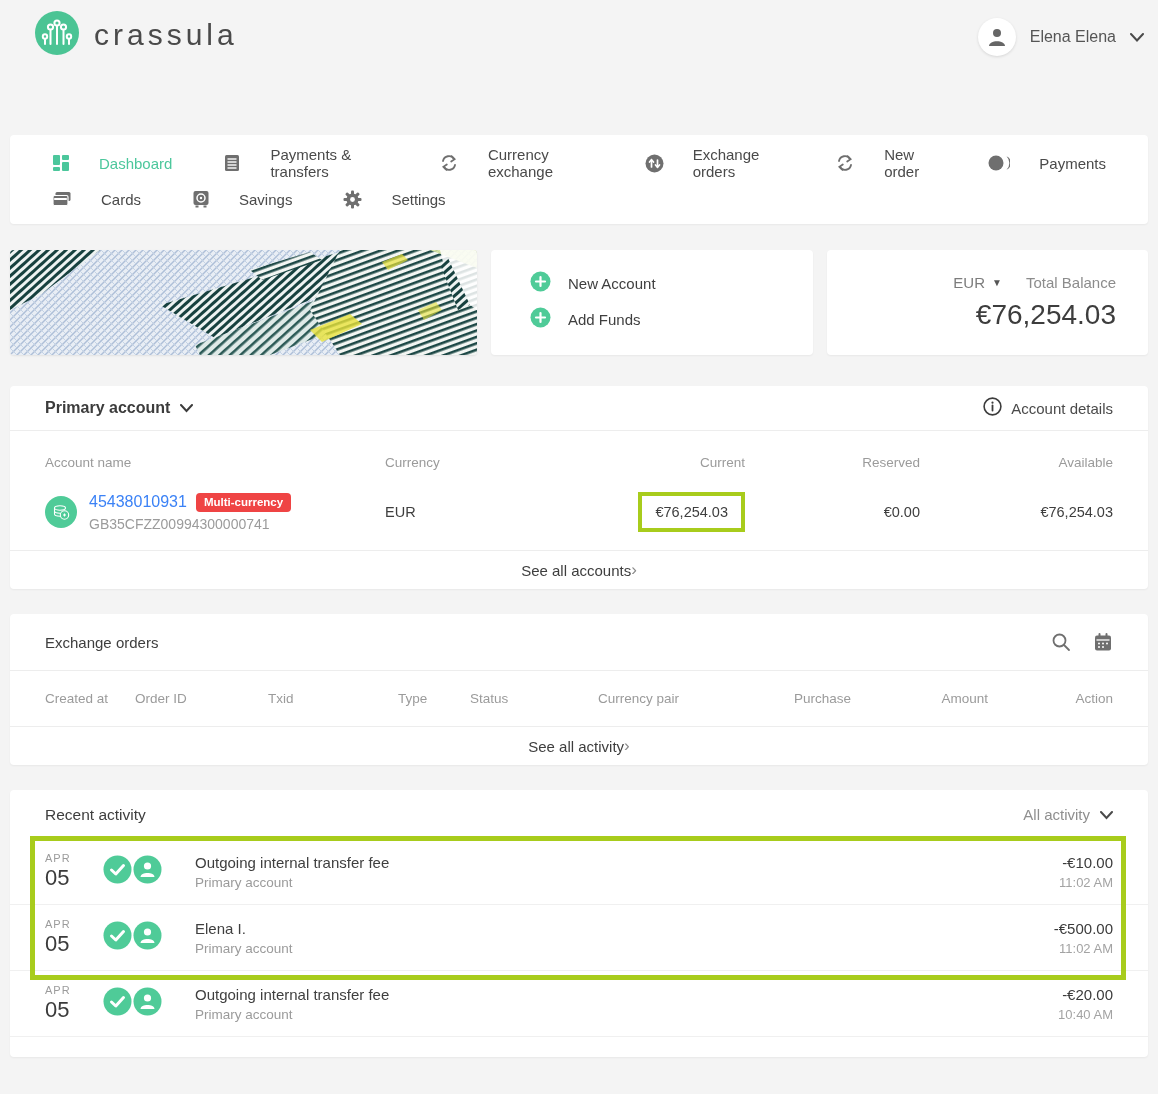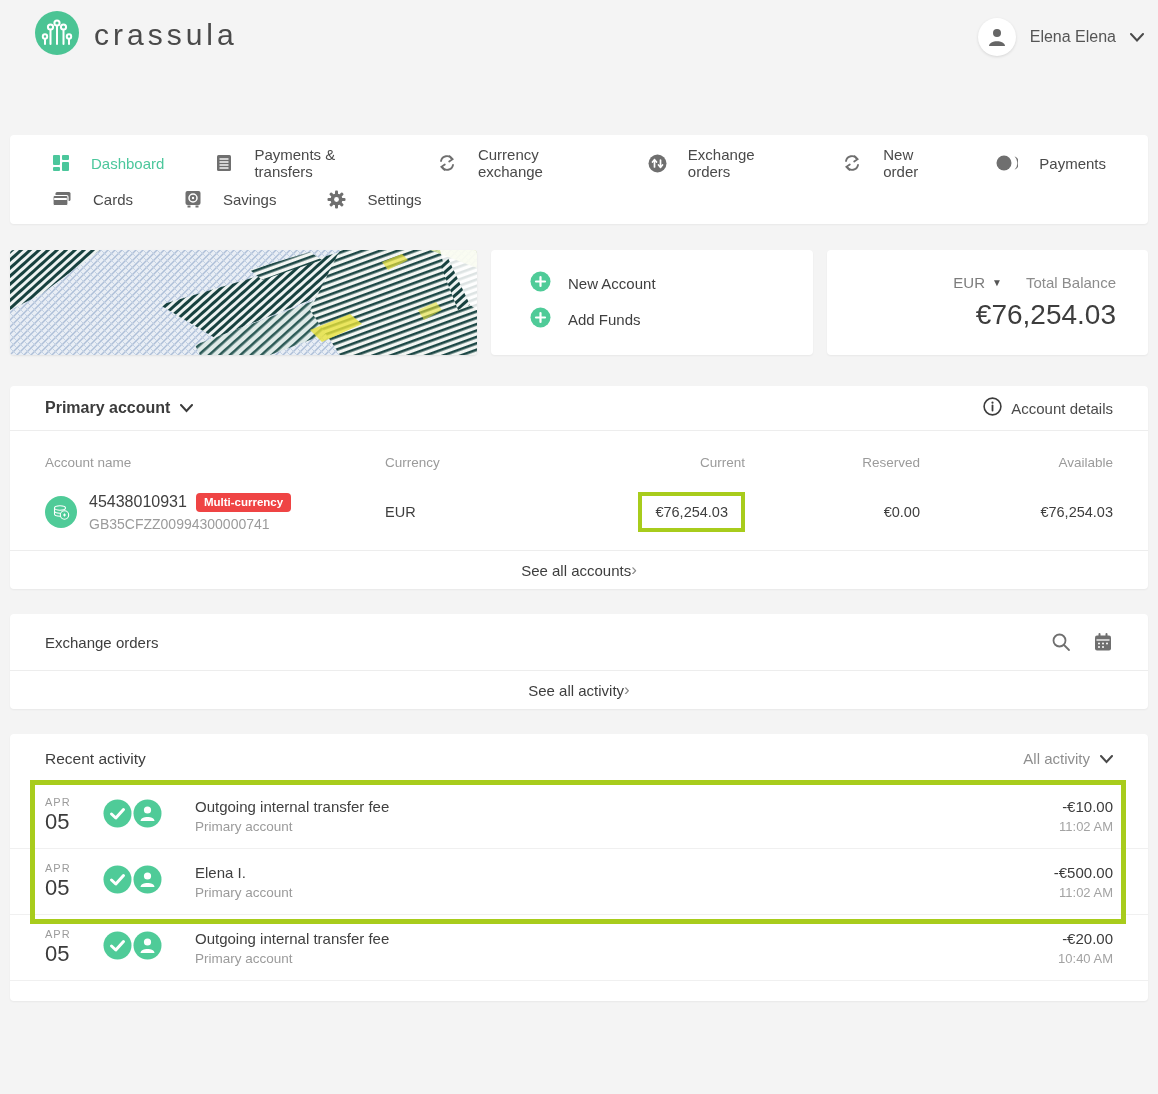--- a/index.html
+++ b/index.html
@@ -16,21 +16,21 @@
   .user-name { font-size:16px; color:#555; }
   .chev { color:#4a4a4a; }
 
   
   .card { background:#fff; border-radius:4px; box-shadow:0 1px 2px rgba(0,0,0,.05); }
 
   
   .navcard { margin:75px 10px 0 10px; padding:13px 42px 10px 42px; }
   .nav-row { display:flex; column-gap:51px; align-items:center; height:30px; }
   .nav-row + .nav-row { margin-top:6px; }
-  .nav-item { display:flex; align-items:center; gap:21px; cursor:pointer; }
+  .nav-item { display:flex; align-items:center; gap:29px; cursor:pointer; }
   .nav-label { font-size:15px; color:#4a4a4a; }
   .nav-item.active .nav-label { color:#4cc79c; }
   .nicon { display:flex; align-items:center; color:#6f6f6f; }
   .nav-item.active .nicon { color:#4cc79c; }
 
   
   .cards-row { display:flex; gap:14px; margin:26px 10px 0 10px; height:105px; }
   .banknote-card { width:467px; border-radius:4px; overflow:hidden; box-shadow:0 1px 2px rgba(0,0,0,.08); }
   .actions-card { width:322px; padding:21px 0 0 39px; }
   .action-item { display:flex; align-items:center; gap:17px; margin-bottom:11px; cursor:pointer; }
@@ -49,21 +49,21 @@
   .acc-details { display:flex; align-items:center; gap:9px; font-size:15px; color:#4a4a4a; cursor:pointer; }
   .acc-table { padding:24px 35px 18px 35px; }
   .acc-cols, .acc-row { display:flex; align-items:center; }
   .c1 { width:340px; } .c2 { width:250px; } .c3 { width:110px; text-align:right; }
   .c4 { width:175px; text-align:right; } .c5 { flex:1; text-align:right; }
   .th { font-size:13.5px; color:#9b9b9b; }
   .acc-row { margin-top:22px; }
   .acc-name-cell { display:flex; align-items:center; gap:12px; }
   .acc-circle { width:32px; height:32px; border-radius:50%; background:#4fcb98; display:flex; align-items:center; justify-content:center; flex:none; }
   .acc-number-line { display:flex; align-items:center; gap:9px; }
-  .acc-number { font-size:16px; color:#404040; }
+  .acc-number { font-size:16px; color:#3b82f6; }
   .badge { background:#ef4444; color:#fff; font-size:11.5px; font-weight:700; padding:3px 8px 4px; border-radius:4px; }
   .iban { font-size:14px; color:#9b9b9b; margin-top:4px; }
   .cell-val { font-size:14.5px; color:#3e3e3e; }
   .current-box { display:inline-block; border:4px solid #a8cc1c; padding:8px 13px; font-size:14.5px; color:#3e3e3e; }
   .see-all { display:flex; justify-content:center; align-items:center; gap:0; height:39px; border-top:1px solid #ededed; font-size:15px; color:#3e3e3e; cursor:pointer; }
   .see-all .arr { color:#8a8a8a; font-size:17px; }
 
   
   .orders-card { margin:25px 10px 0 10px; }
   .ord-head { display:flex; justify-content:space-between; align-items:center; height:56px; padding:0 35px; }
@@ -415,20 +415,31 @@
                 <circle cx="6" cy="11.5" r="1"></circle>
                 <circle cx="10" cy="11.5" r="1"></circle>
                 <circle cx="14" cy="11.5" r="1"></circle>
                 <circle cx="6" cy="15" r="1"></circle>
                 <circle cx="10" cy="15" r="1"></circle>
               </g>
             </svg>
         </span>
       </div>
     </div>
+    <div class="ord-cols">
+      <div class="o1 th">Created at</div>
+      <div class="o2 th">Order ID</div>
+      <div class="o3 th">Txid</div>
+      <div class="o4 th">Type</div>
+      <div class="o5 th">Status</div>
+      <div class="o6 th">Currency pair</div>
+      <div class="o7 th">Purchase</div>
+      <div class="o8 th">Amount</div>
+      <div class="o9 th">Action</div>
+    </div>
     <div class="see-all">
       <span>See all activity</span>
       <span class="arr">›</span>
     </div>
   </section>
 
   <section class="card activity-card">
     <div class="act-head">
       <span class="act-title">Recent activity</span>
       <span class="act-filter">

